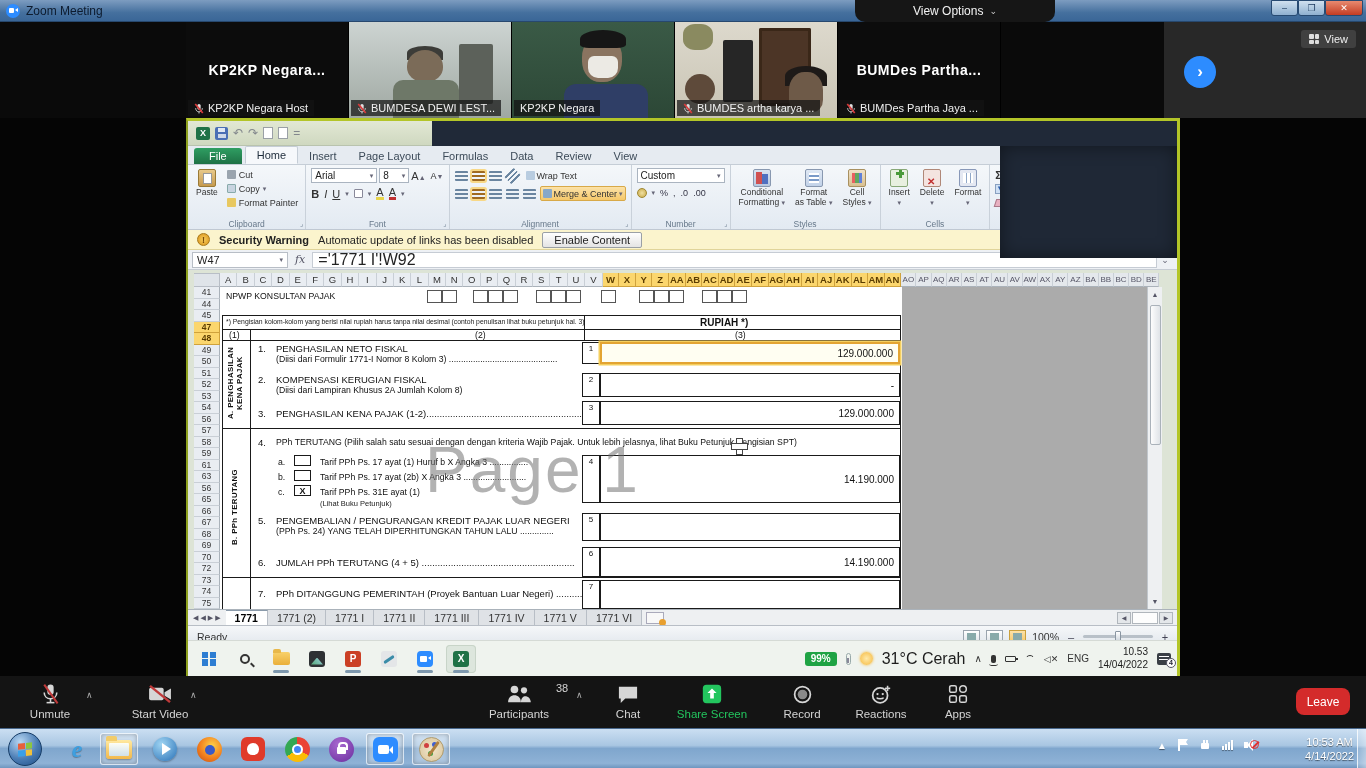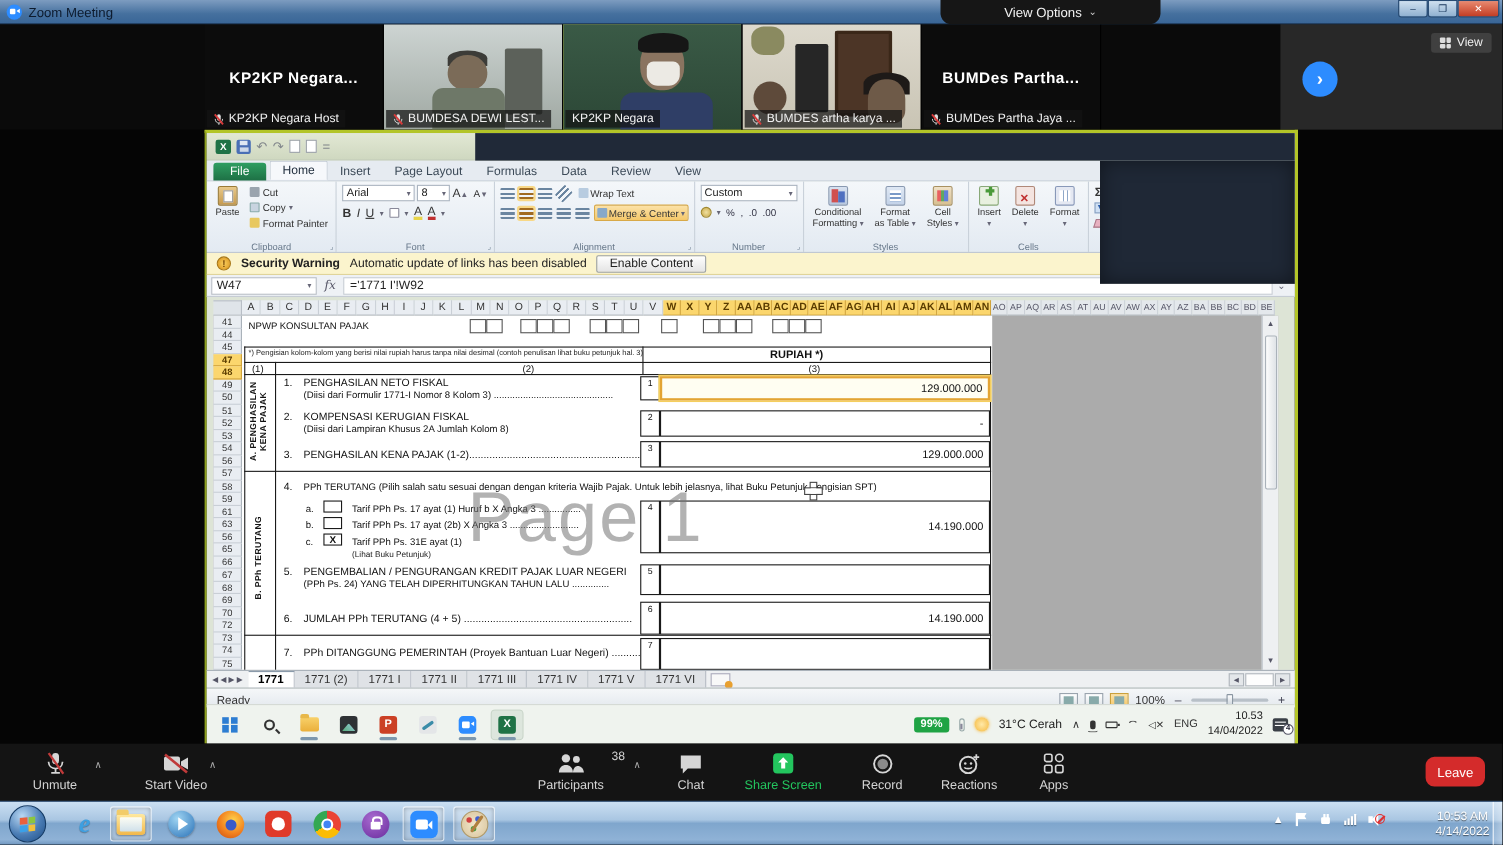--- a/index.html
+++ b/index.html
@@ -112,21 +112,21 @@
   .eras{width:11px;height:8px;background:#e8b0c0;border:1px solid #a87888;transform:skewX(-18deg)}
   .az{display:flex;flex-direction:column;font-size:7px;font-weight:bold;line-height:1}
   .az .a{color:#c03030}.az .z{color:#3050c0}
   .launch{position:absolute;right:2px;bottom:1px;font-size:7px;color:#789}
   .secbar{height:20px;background:#fbf4cd;border-bottom:1px solid #e0d49a;display:flex;align-items:center;gap:9px;padding-left:9px;font-size:11px;color:#222}
   .shield{width:13px;height:13px;border-radius:50%;background:radial-gradient(#f8d060,#d89018);border:1px solid #a87818;color:#7a4a08;font-size:9px;font-weight:bold;display:flex;align-items:center;justify-content:center}
   .secbtn{border:1px solid #9aa0a6;background:linear-gradient(#fefefe,#e4e4e4);border-radius:2px;font-size:11px;padding:1px 11px;color:#222}
   .fbar{height:20px;background:#eef1f5;border-bottom:1px solid #c6ccd4;display:flex;align-items:center;padding:0 4px;gap:0}
   .nbox{width:96px;height:16px;background:#fff;border:1px solid #b8bec6;font-size:11px;color:#222;display:flex;align-items:center;justify-content:space-between;padding:0 4px}
   .fxs{font-family:"DejaVu Serif",serif;font-style:italic;font-size:11px;color:#556;margin:0 7px}
-  .ftext{flex:1;height:16px;background:#fff;border:1px solid #c6ccd4;font-size:11px;color:#222;display:flex;align-items:center;padding-left:5px}
+  .ftext{flex:1;height:16px;background:#fff;border:1px solid #c6ccd4;font-size:16px;color:#222;display:flex;align-items:center;padding-left:5px}
   .fbar .end{width:16px;text-align:center;font-size:9px;color:#667}
 
   
   .colrow{position:absolute;left:6px;top:152px;display:flex;height:14px}
   .corner{width:26px;height:14px;background:#dfe4e9;border:1px solid #b8bec6;border-left:none}
   .ch{height:14px;display:flex;align-items:center;justify-content:center;font-size:9.5px;color:#333;background:#e9edf2;border-right:1px solid #c9cfd6;border-bottom:1px solid #aab2ba}
   .ch.cp{width:17.4px}.ch.cs{width:16.6px;background:#fbd66d;border-color:#cfa23c;color:#5a3c00;font-weight:bold}.ch.cg{width:15.2px;font-size:8px;color:#556;background:#e4e8ec}
   .gridarea{position:absolute;left:6px;top:166px;width:968px;height:322px;background:#ababab}
   .rowhdr{position:absolute;left:-0px;top:0;width:26px;height:322px;background:#e9edf2;display:flex;flex-direction:column}
   .rn{flex:1;display:flex;align-items:center;justify-content:center;font-size:8.5px;color:#333;border-bottom:1px solid #c9cfd6;border-right:1px solid #aab2ba}
@@ -190,21 +190,21 @@
   .sbrush i{position:absolute;left:2px;top:7px;width:12px;height:3px;background:#3a8ca8;transform:rotate(-35deg);border-radius:2px}
   .szoom{width:16px;height:16px;background:#2d8cff;border-radius:4px;position:relative}
   .szoom i{position:absolute;left:3px;top:5px;width:7px;height:6px;background:#fff;border-radius:1px}
   .szoom b{position:absolute;left:10.5px;top:5.5px;border-top:2.5px solid transparent;border-bottom:2.5px solid transparent;border-right:3px solid #fff}
   .sxl{width:16px;height:16px;background:#1f7246;border-radius:3px;color:#fff;font-size:10px;font-weight:bold;display:flex;align-items:center;justify-content:center}
   .stright{position:absolute;right:6px;display:flex;align-items:center;gap:9px;height:100%}
   .battchip{background:#1fa344;color:#fff;font-size:10px;border-radius:3px;padding:1.5px 6px;font-weight:bold}
   .thermo{width:5px;height:12px;border:1px solid #9aa;border-radius:3px;position:relative}
   .thermo i{position:absolute;left:0.5px;bottom:0.5px;width:2px;height:5px;background:#889}
   .sun{width:13px;height:13px;border-radius:50%;background:radial-gradient(#ffe9a8,#f5b83d);box-shadow:0 0 3px #f5b83d}
-  .wtxt{font-size:11px;color:#1d1d1d}
+  .wtxt{font-size:16px;color:#1d1d1d}
   .trg{font-size:10px;color:#333}
   .trmic{width:5px;height:8px;background:#333;border-radius:2px;position:relative}
   .trmic::after{content:"";position:absolute;left:-2px;bottom:-3px;width:9px;height:3px;border-bottom:1.5px solid #333;border-radius:50%}
   .trbat{width:11px;height:6px;border:1px solid #333;border-radius:1px;position:relative}
   .trbat::after{content:"";position:absolute;right:-3px;top:1px;width:2px;height:2px;background:#333}
   .trwifi{width:10px;height:7px;position:relative;overflow:hidden}
   .trwifi i{position:absolute;left:0;top:0;width:10px;height:10px;border:1.5px solid #333;border-radius:50%;clip-path:polygon(0 0,100% 0,50% 50%)}
   .trspk{font-size:9px;color:#333}
   .clock2{font-size:10px;color:#1d1d1d;text-align:right;line-height:1.25}
   .notif{width:14px;height:12px;background:#3a3f46;border-radius:2px;position:relative}

